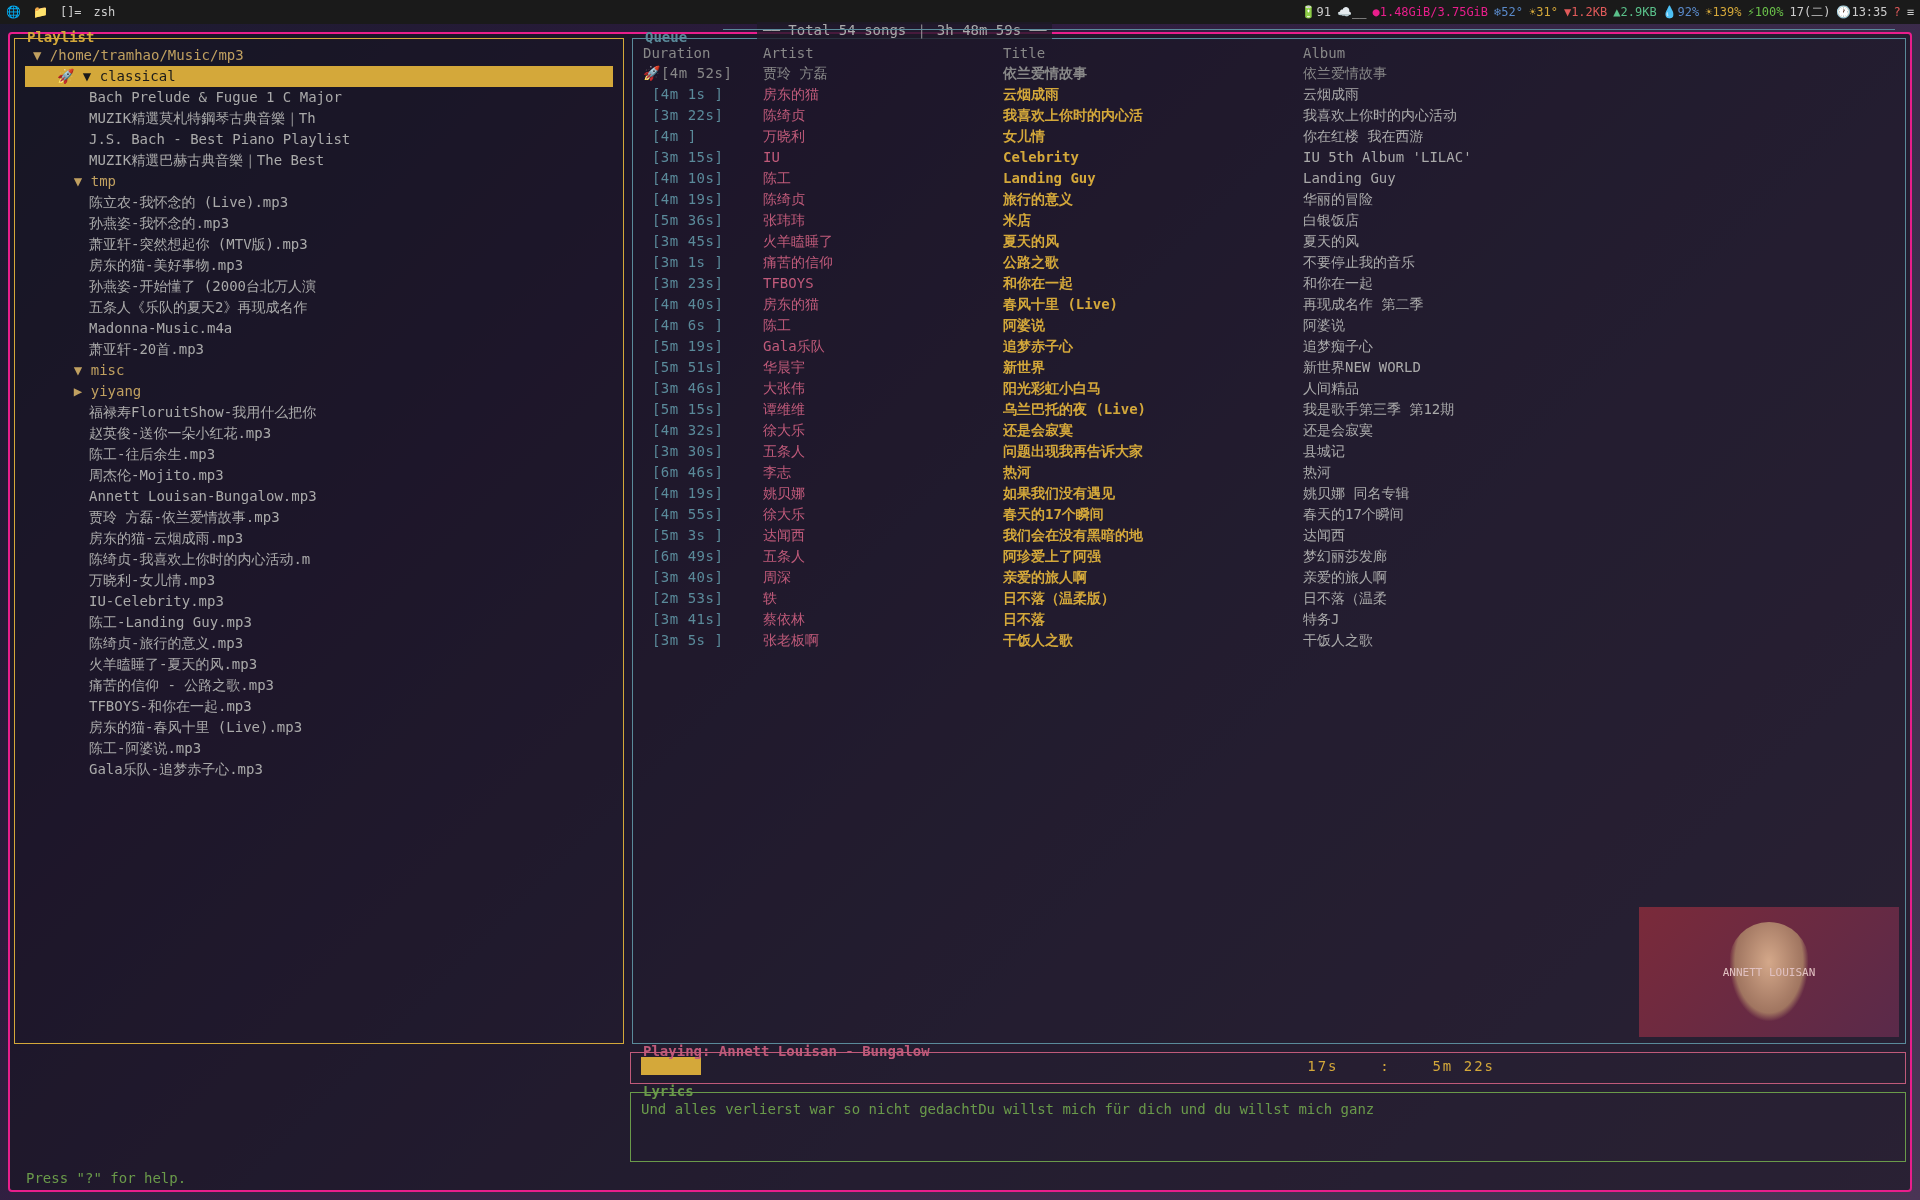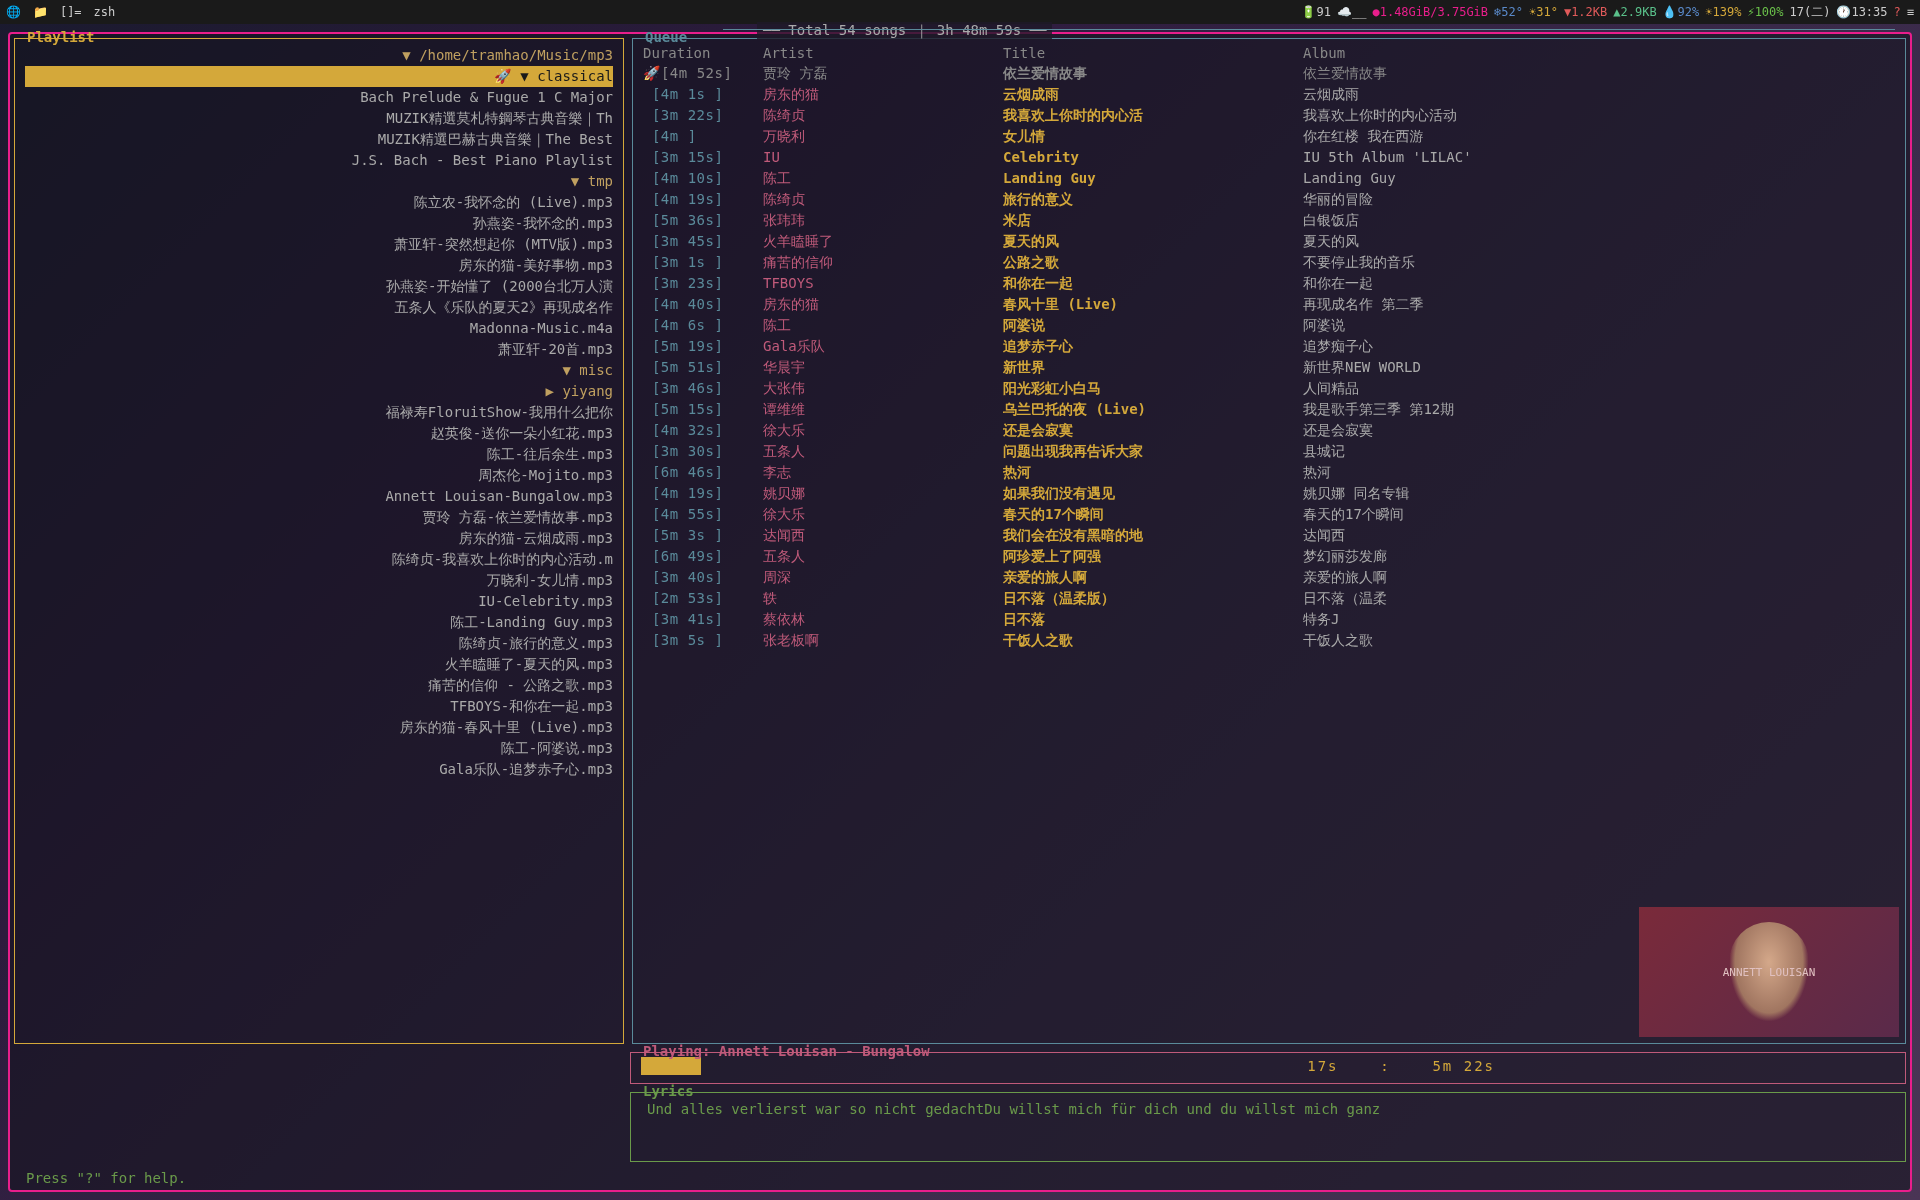--- a/index.html
+++ b/index.html
@@ -56,21 +56,20 @@
   position: absolute;
   top: -10px;
   left: 8px;
   background: rgba(20,20,30,0);
   padding: 0 4px;
   font-weight: bold;
 }
 .playlist-panel {
   width: 610px;
   border-color: #d4a83a;
-  text-align: right;
 }
 .playlist-panel .panel-title { color: #d4a83a; }
 
 .queue-panel {
   flex: 1;
   border-color: #5a8a9a;
   position: relative;
 }
 .queue-panel .panel-title { color: #5a8a9a; }
 
@@ -80,21 +79,21 @@
   border: 1px solid #c05a7a;
   padding: 4px 10px 8px 10px;
   position: relative;
 }
 .playing-panel .panel-title { color: #c05a7a; }
 
 .lyrics-panel {
   margin: 4px;
   margin-left: 620px;
   border: 1px solid #6a9a4a;
-  padding: 6px 16px;
+  padding: 6px 10px;
   position: relative;
   height: 70px;
 }
 .lyrics-panel .panel-title { color: #6a9a4a; }
 
 .help-text {
   color: #6a9a4a;
   padding: 4px 16px;
 }
 
@@ -197,22 +196,22 @@
 <div class="terminal">
   <div class="main-row">
 
     <div class="panel playlist-panel">
       <div class="panel-title">Playlist</div>
       <div class="tree" id="tree">
           <div class="tree-item tree-folder">▼ /home/tramhao/Music/mp3</div>
           <div class="tree-item tree-folder indent-1 selected">🚀 ▼ classical</div>
           <div class="tree-item tree-file">Bach Prelude &amp; Fugue 1 C Major</div>
           <div class="tree-item tree-file">MUZIK精選莫札特鋼琴古典音樂｜Th</div>
+          <div class="tree-item tree-file">J.S. Bach - Best Piano Playlist</div>
           <div class="tree-item tree-file">MUZIK精選巴赫古典音樂｜The Best</div>
-          <div class="tree-item tree-file">J.S. Bach - Best Piano Playlist</div>
           <div class="tree-item tree-folder indent-1">&nbsp;&nbsp;▼ tmp</div>
           <div class="tree-item tree-file">陈立农-我怀念的 (Live).mp3</div>
           <div class="tree-item tree-file">孙燕姿-我怀念的.mp3</div>
           <div class="tree-item tree-file">萧亚轩-突然想起你 (MTV版).mp3</div>
           <div class="tree-item tree-file">房东的猫-美好事物.mp3</div>
           <div class="tree-item tree-file">孙燕姿-开始懂了 (2000台北万人演</div>
           <div class="tree-item tree-file">五条人《乐队的夏天2》再现成名作</div>
           <div class="tree-item tree-file">Madonna-Music.m4a</div>
           <div class="tree-item tree-file">萧亚轩-20首.mp3</div>
           <div class="tree-item tree-folder indent-1">&nbsp;&nbsp;▼ misc</div>

